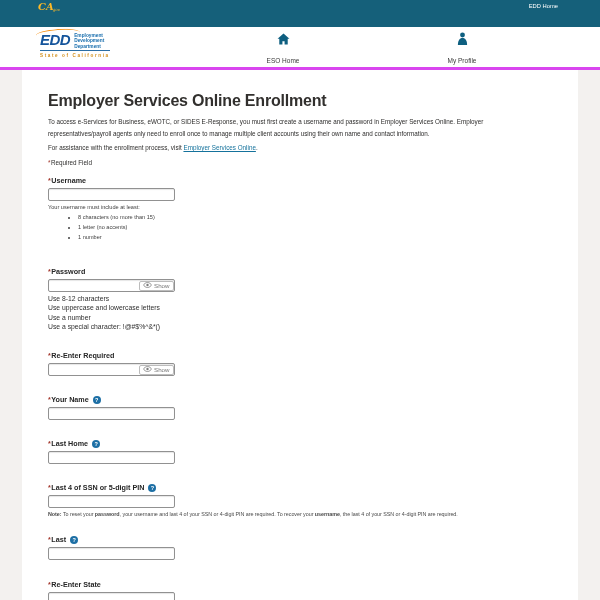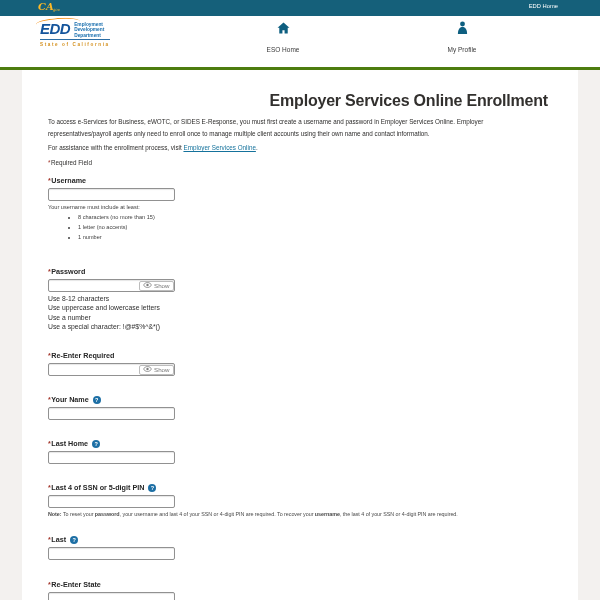--- a/index.html
+++ b/index.html
@@ -6,38 +6,38 @@
   html, body { width: 600px; height: 600px; overflow: hidden; }
   body {
     font-family: "Liberation Sans", sans-serif;
     background: #f3f1ef;
     color: #2e2d2c;
   }
   a { text-decoration: none; cursor: pointer; }
 
   
   .topbar {
-    height: 16px; background: #15607a; position: relative;
+    height: 27px; background: #15607a; position: relative;
     display: flex; align-items: center;
   }
   .ca-logo { position: absolute; left: 38px; top: 0; height: 13px; display: flex; align-items: flex-end; }
   .ca-ca {
     font-family: "DejaVu Serif", serif; font-style: italic; font-weight: bold;
     color: #fdb927; font-size: 10px; line-height: 12px;
   }
   .ca-gov {
     font-family: "DejaVu Serif", serif; font-style: italic;
     color: #fdb927; font-size: 4px; line-height: 6px; margin-left: -1px;
   }
   .topbar-link { position: absolute; right: 42px; top: 0; line-height: 13px; color: #ffffff; font-size: 5.8px; }
 
   
   .header {
-    height: 54px; background: #ffffff; position: relative;
-    border-bottom: 3px solid #4d7c0f;
+    height: 43px; background: #ffffff; position: relative;
+    border-bottom: 3px solid #d946ef;
   }
   .edd-logo { position: absolute; left: 40px; top: 5px; display: block; }
   .edd-top { display: flex; align-items: flex-start; position: relative; }
   .edd-swoosh {
     position: absolute; left: -4px; top: -3px; width: 44px; height: 10px;
     border-top: 1.6px solid #f7941d; border-radius: 50%;
     transform: rotate(-4deg); pointer-events: none;
   }
   .edd-word {
     font-size: 15px; font-weight: bold; font-style: italic;
@@ -54,21 +54,21 @@
   .nav-eso { left: 251px; }
   .nav-profile { left: 430px; }
   .nav-item .nav-icon { display: block; height: 14px; margin-bottom: 4px; }
   .nav-item .nav-label { font-size: 6.5px; color: #3a3a3a; }
 
   
   .main-card {
     width: 556px; margin: 0 auto; background: #ffffff;
     min-height: 544px; padding: 22px 30px 40px 26px;
   }
-  .page-title { font-size: 16px; font-weight: bold; color: #32302e; letter-spacing: -0.2px; text-align: right; }
+  .page-title { font-size: 16px; font-weight: bold; color: #32302e; letter-spacing: -0.2px; }
   .intro { margin-top: 6px; font-size: 6.3px; line-height: 11.5px; color: #2e2d2c; width: 500px; }
   .assist { margin-top: 5px; font-size: 6.3px; color: #2e2d2c; }
   .link { color: #15729c; text-decoration: underline; }
   .required-note { margin-top: 8px; font-size: 6.3px; color: #2e2d2c; }
   .req { color: #a3352a; margin-right: 0.5px; }
 
   .field { margin-top: 20px; }
   .field-label { display: flex; align-items: center; font-size: 7.2px; font-weight: bold; color: #262626; line-height: 8px; }
   .help {
     display: inline-block; width: 8px; height: 8px; margin-left: 4px;

